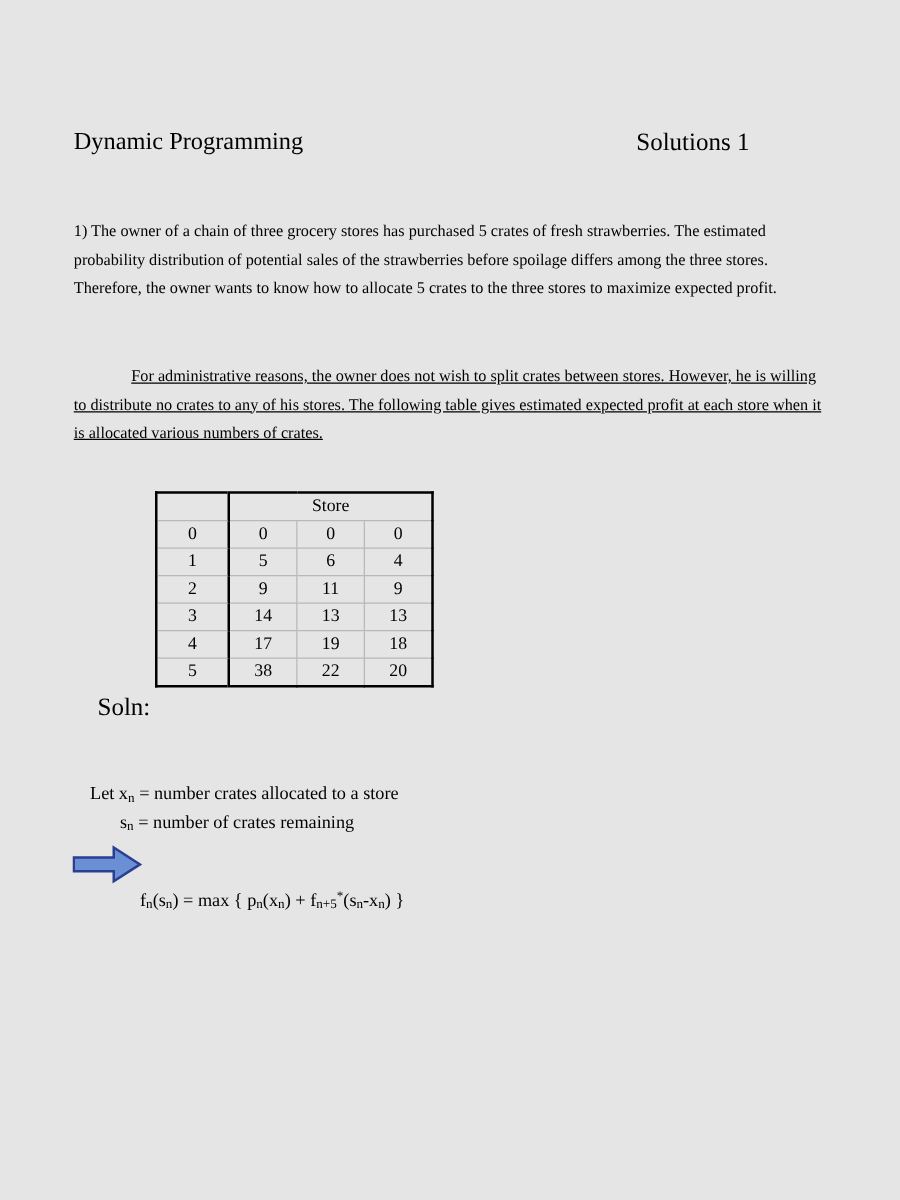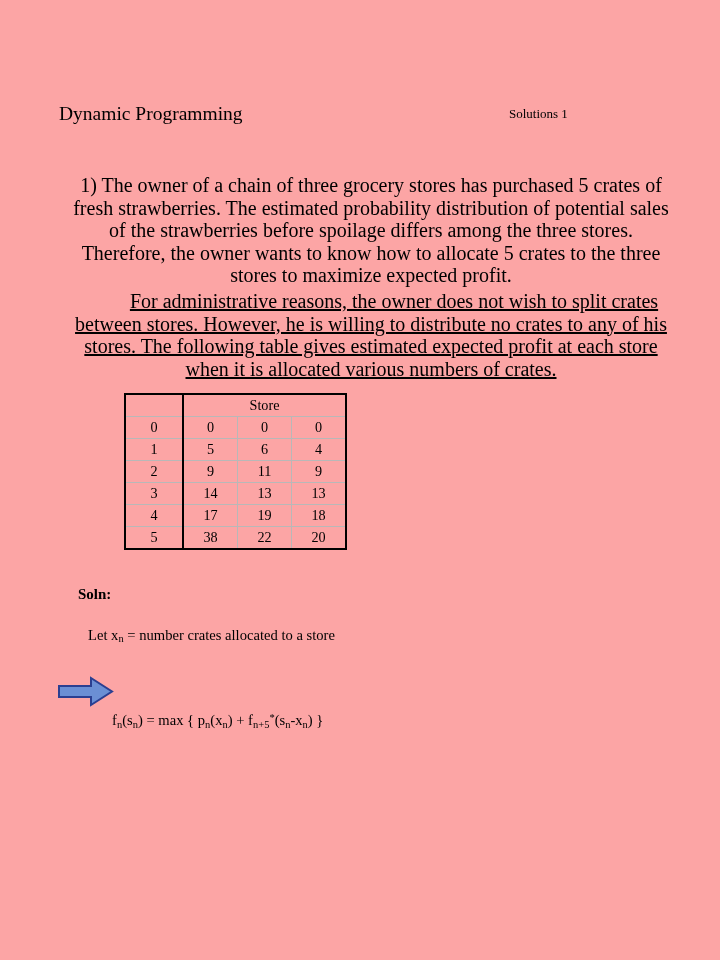--- a/index.html
+++ b/index.html
@@ -16,21 +16,21 @@
     font-family: "Liberation Serif", "DejaVu Serif", serif;
     color: #000000;
     -webkit-font-smoothing: antialiased;
   }
 
   .page {
     position: absolute;
     left: 0; top: 0;
     width: 720px;
     height: 960px;
-    background: #fca5a5;
+    background: #e5e5e5;
   }
 
   
   .doc-header {
     position: absolute;
     left: 59px;
     top: 100px;
     width: 600px;
     height: 32px;
   }
@@ -39,34 +39,33 @@
     left: 0;
     top: 0;
     font-size: 19.5px;
     line-height: 28px;
     white-space: nowrap;
   }
   .doc-header .title-right {
     position: absolute;
     left: 450px;
     top: 0;
-    font-size: 13px;
+    font-size: 20px;
     line-height: 28px;
     white-space: nowrap;
   }
 
   
   .para {
     position: absolute;
     left: 59px;
     width: 600px;
-    font-size: 20px;
+    font-size: 13px;
     line-height: 22.6px;
-    text-align: center;
-    margin-left: 12px;
+    text-align: left;
   }
   .para-problem { top: 174px; }
   .para-admin   { top: 290px; text-indent: 46px; text-decoration: underline; }
 
   
   .profit-table-wrap {
     position: absolute;
     left: 112px;
     top: 393px;
     padding-left: 12px;
@@ -100,28 +99,28 @@
   table.profit-table td.div-right { border-right: 2px solid #000000; }
   
   table.profit-table tr.header-bottom td { border-bottom: 2px solid #000000; }
   
   table.profit-table td.corner { border-right: 2px solid #000000; }
 
   
   .soln-label {
     position: absolute;
     left: 78px;
-    top: 583px;
-    font-size: 15px;
-    font-weight: bold;
+    top: 555px;
+    font-size: 20px;
+    font-weight: normal;
     line-height: 22px;
   }
   .defs {
     position: absolute;
-    left: 88px;
+    left: 72px;
     top: 626px;
     font-size: 14.6px;
     line-height: 19.4px;
   }
   .defs .def-line { white-space: nowrap; }
   .defs .def-line.indented { padding-left: 24px; }
 
   .equation {
     position: absolute;
     left: 112px;
@@ -206,20 +205,21 @@
     </table>
   </div>
 
   <div class="soln-label">Soln:</div>
 
   <div class="defs">
 
     <div class="def-line"><span>Let x</span><sub>n</sub><span> = number crates allocated to a store</span></div>
 
 
+    <div class="def-line indented"><span>s</span><sub>n</sub><span> = number of crates remaining</span></div>
   </div>
 
   <div class="equation"><span>f</span><sub>n</sub><span>(s</span><sub>n</sub><span>) = max {  p</span><sub>n</sub><span>(x</span><sub>n</sub><span>) + f</span><sub>n+5</sub><sup>*</sup><span>(s</span><sub>n</sub><span>-x</span><sub>n</sub><span>) }</span></div>
 
   <div class="arrow-annotation">
     <svg width="56" height="31" viewBox="0 0 56 31">
       <polygon id="arrow-shape" points="1,10 33,10 33,2 54,15.5 33,29 33,21 1,21" stroke-width="2" stroke-linejoin="miter" fill="#6b8fd4" stroke="#2b3f91"></polygon>
     </svg>
   </div>
 

